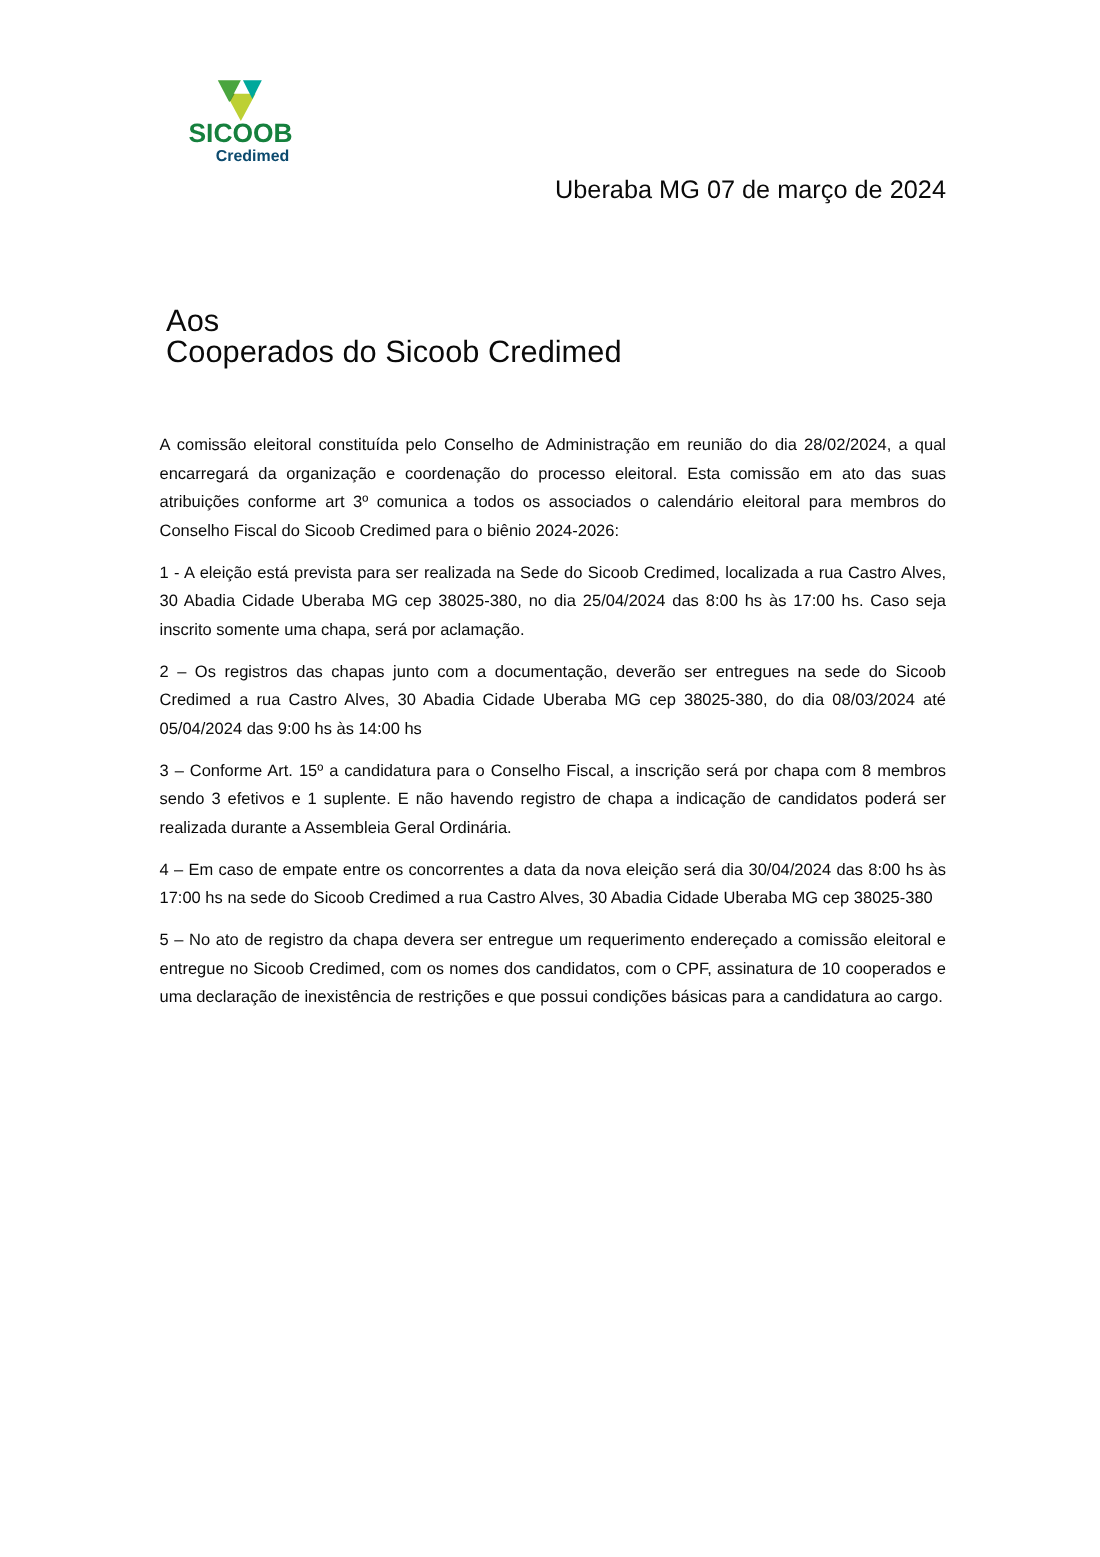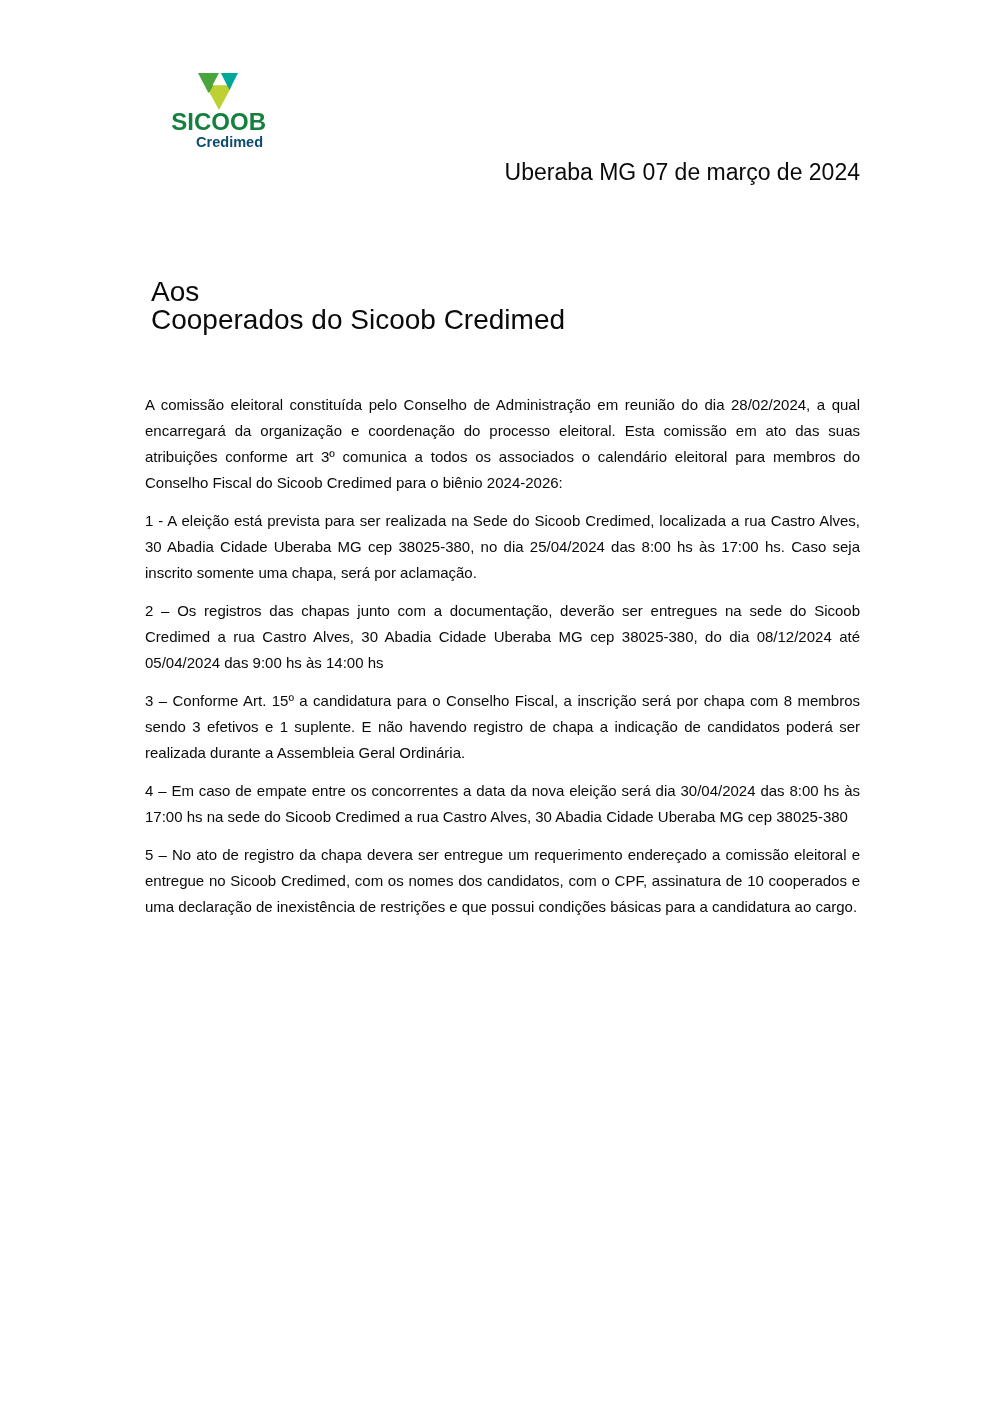--- a/index.html
+++ b/index.html
@@ -117,20 +117,20 @@
   <div class="dateline">Uberaba MG 07 de março de 2024</div>
 
   <div class="recipient">
     <div>Aos</div>
     <div>Cooperados do Sicoob Credimed</div>
   </div>
 
   <div class="letter-body">
     <p>A comissão eleitoral constituída pelo Conselho de Administração em reunião do dia 28/02/2024, a qual encarregará da organização e coordenação do processo eleitoral. Esta comissão em ato das suas atribuições conforme art 3º comunica a todos os associados o calendário eleitoral para membros do Conselho Fiscal do Sicoob Credimed para o biênio 2024-2026:</p>
     <p>1 - A eleição está prevista para ser realizada na Sede do Sicoob Credimed, localizada a rua Castro Alves, 30 Abadia Cidade Uberaba MG cep 38025-380, no dia 25/04/2024 das 8:00 hs às 17:00 hs. Caso seja inscrito somente uma chapa, será por aclamação.</p>
-    <p>2 – Os registros das chapas junto com a documentação, deverão ser entregues na sede do Sicoob Credimed a rua Castro Alves, 30 Abadia Cidade Uberaba MG cep 38025-380, do dia 08/12/2024 até 05/04/2024 das 9:00 hs às 14:00 hs</p>
+    <p>2 – Os registros das chapas junto com a documentação, deverão ser entregues na sede do Sicoob Credimed a rua Castro Alves, 30 Abadia Cidade Uberaba MG cep 38025-380, do dia 08/03/2024 até 05/04/2024 das 9:00 hs às 14:00 hs</p>
     <p>3 – Conforme Art. 15º a candidatura para o Conselho Fiscal, a inscrição será por chapa com 8 membros sendo 3 efetivos e 1 suplente. E não havendo registro de chapa a indicação de candidatos poderá ser realizada durante a Assembleia Geral Ordinária.</p>
     <p>4 – Em caso de empate entre os concorrentes a data da nova eleição será dia 30/04/2024 das 8:00 hs às 17:00 hs na sede do Sicoob Credimed a rua Castro Alves, 30 Abadia Cidade Uberaba MG cep 38025-380</p>
     <p>5 – No ato de registro da chapa devera ser entregue um requerimento endereçado a comissão eleitoral e entregue no Sicoob Credimed, com os nomes dos candidatos, com o CPF, assinatura de 10 cooperados e uma declaração de inexistência de restrições e que possui condições básicas para a candidatura ao cargo.</p>
   </div>
 
 
 </div>
 
 </body></html>

